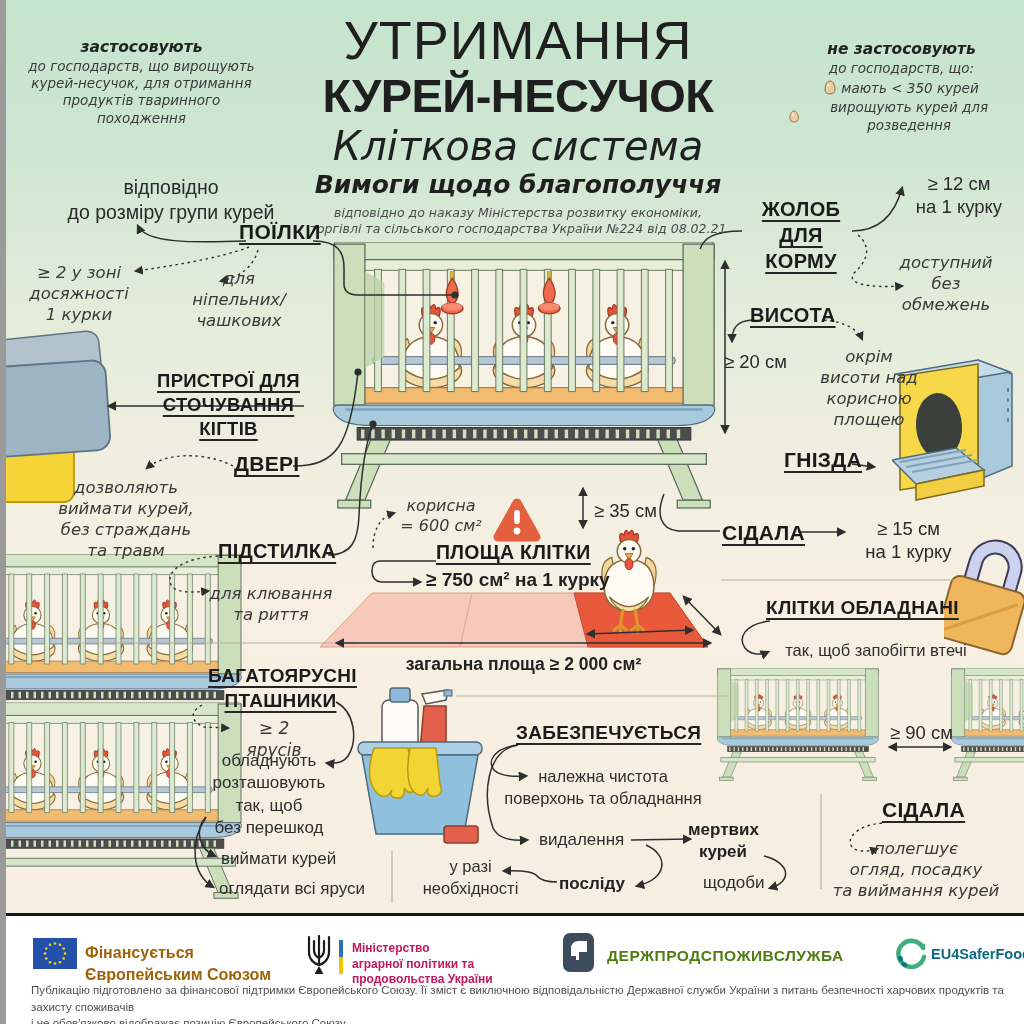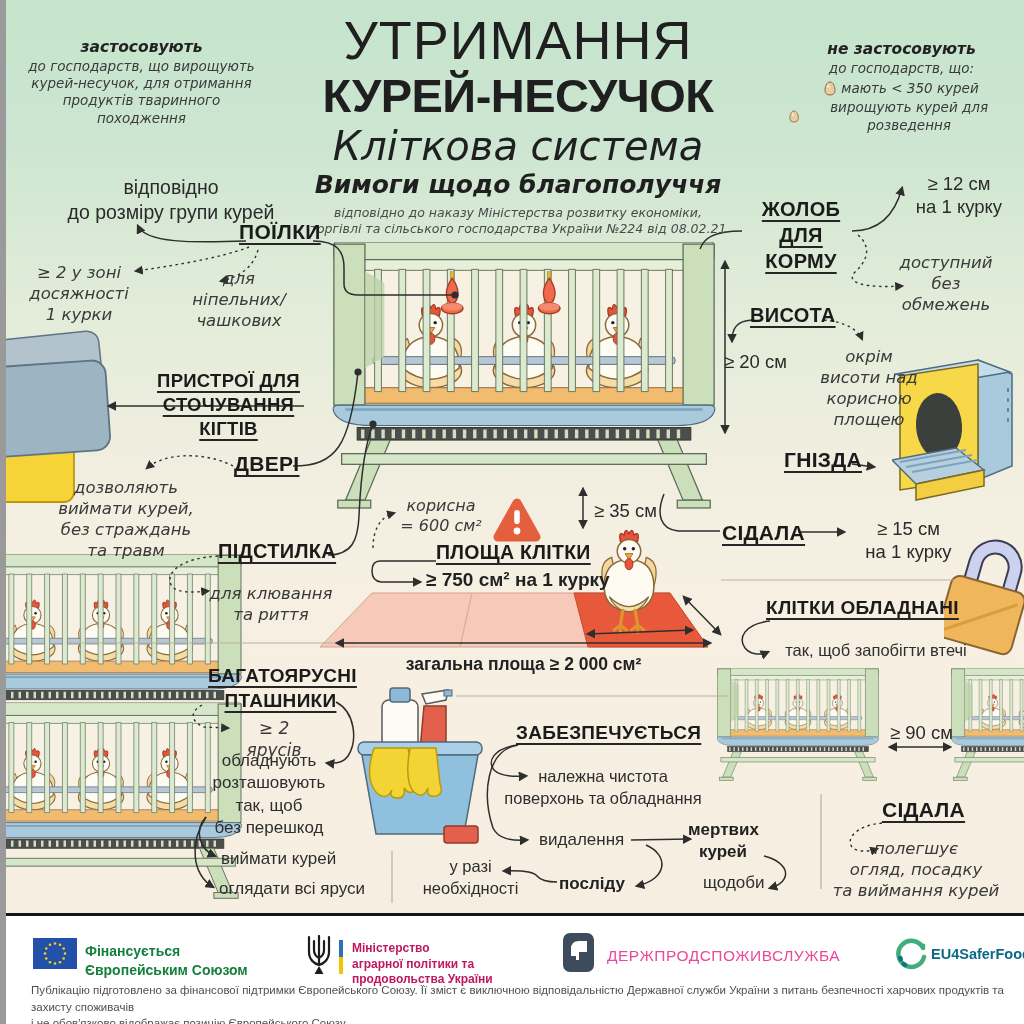--- a/index.html
+++ b/index.html
@@ -247,21 +247,21 @@
     <div style="font-size:47px;font-weight:800;letter-spacing:-0.5px;line-height:1.15">КУРЕЙ-НЕСУЧОК</div>
     <div style="font-size:40px;font-weight:300;font-style:italic;line-height:1.15;font-family:'DejaVu Sans',sans-serif">Кліткова система</div>
     <div style="font-size:25px;font-weight:700;font-style:italic;line-height:1.3;font-family:'DejaVu Sans',sans-serif">Вимоги щодо благополуччя</div>
     <div class="note pre" style="font-size:12.5px;color:#4a4a4a;margin-top:4px">відповідно до наказу Міністерства розвитку економіки,
 торгівлі та сільського господарства України №224 від 08.02.21</div>
   </div>
 
   <div class="abs txt" style="left:783px;top:40px;width:225px;text-align:center">
     <div class="note b" style="font-size:15.5px;color:#222">не застосовують</div>
     <div class="note" style="font-size:13.5px">до господарств, що:</div>
-    <div style="display:flex;justify-content:center;align-items:center;gap:5px;margin-top:3px">
+    <div style="display:flex;justify-content:center;align-items:flex-start;gap:5px;margin-top:3px">
       <svg width="12" height="15" viewBox="0 0 12 15">
           <path d="M6,1 C9.5,1 11,6 11,9.5 C11,12.5 8.8,14 6,14 C3.2,14 1,12.5 1,9.5 C1,6 2.5,1 6,1 Z" fill="#e9cda2" stroke="#8a6a3a" stroke-width="1"></path>
           <circle cx="4.4" cy="5.4" r="1.2" fill="#fff" opacity="0.8"></circle>
         </svg>
       <span class="note" style="font-size:13.5px">мають &lt; 350 курей</span>
     </div>
     <div style="display:flex;justify-content:center;align-items:center;gap:5px;margin-top:2px">
       <svg width="12" height="15" viewBox="0 0 12 15">
           <path d="M6,1 C9.5,1 11,6 11,9.5 C11,12.5 8.8,14 6,14 C3.2,14 1,12.5 1,9.5 C1,6 2.5,1 6,1 Z" fill="#e9cda2" stroke="#8a6a3a" stroke-width="1"></path>
           <circle cx="4.4" cy="5.4" r="1.2" fill="#fff" opacity="0.8"></circle>
@@ -364,42 +364,42 @@
           <circle cx="17" cy="24.2" r="1.3"></circle>
           <circle cx="13.3" cy="20.5" r="1.3"></circle>
         <circle cx="12" cy="15.5" r="1.3"></circle>
           <circle cx="13.3" cy="10.5" r="1.3"></circle>
           <circle cx="17" cy="6.8" r="1.3"></circle>
         <circle cx="22" cy="5.5" r="1.3"></circle>
           <circle cx="27" cy="6.8" r="1.3"></circle>
           <circle cx="30.7" cy="10.5" r="1.3"></circle>
       </g>
     </svg>
-    <div class="abs pre" style="left:79px;top:26px;font-size:14px;font-weight:700;color:#15803d;line-height:1.35">Фінансується
+    <div class="abs pre" style="left:79px;top:26px;font-size:16px;font-weight:700;color:#a16207;line-height:1.35">Фінансується
 Європейським Союзом</div>
 
     <svg class="abs" style="left:300px;top:19px" width="26" height="44" viewBox="0 0 26 44">
       <g fill="none" stroke="#1c1c1c" stroke-width="2.2" stroke-linecap="round">
         <path d="M3,2 v15 c0,8 6,12 10,13 c4,-1 10,-5 10,-13 V2"></path>
         <path d="M13,1 v28"></path>
         <path d="M8,6 v9 c0,5 3,7 5,8 c2,-1 5,-3 5,-8 V6"></path>
       </g>
       <path d="M13,31 l-4.5,8 h9 z" fill="#1c1c1c"></path>
     </svg>
     <div class="abs" style="left:333px;top:24px;width:4px;height:34px;background:linear-gradient(#2f6fba 0 50%,#f5c400 50% 100%)"></div>
     <div class="abs pre" style="left:346px;top:25px;font-size:12px;font-weight:700;color:#be185d;line-height:1.3">Міністерство
 аграрної політики та
 продовольства України</div>
 
     <svg class="abs" style="left:557px;top:17px" width="31" height="39" viewBox="0 0 31 39">
       <rect width="31" height="39" rx="7" fill="#3d4c5c"></rect>
       <path d="M8,27 V16 q0,-8 8,-8 h8 v11 h-8 v8 z" fill="#fff"></path>
       <rect x="8" y="23" width="5" height="4" fill="#3d4c5c"></rect>
     </svg>
-    <div class="abs" style="left:601px;top:31px;font-size:15.5px;font-weight:400;letter-spacing:.5px;color:#ec4899">ДЕРЖПРОДСПОЖИВСЛУЖБА</div>
+    <div class="abs" style="left:601px;top:31px;font-size:15.5px;font-weight:700;letter-spacing:.5px;color:#4d7c0f">ДЕРЖПРОДСПОЖИВСЛУЖБА</div>
 
     <svg class="abs" style="left:890px;top:22px" width="32" height="32" viewBox="0 0 32 32">
       <path d="M27,10 a13,13 0 1 0 1,9" fill="none" stroke="#3fae7c" stroke-width="4.5" stroke-linecap="round"></path>
       <path d="M9,27 a13,13 0 0 1 -5,-12" fill="none" stroke="#0d7386" stroke-width="4.5" stroke-linecap="round" stroke-dasharray="1.5 5.5"></path>
       <circle cx="27" cy="8" r="2.4" fill="#3fae7c"></circle>
     </svg>
     <div class="abs" style="left:925px;top:30px;font-size:14.5px;font-weight:700;color:#0a6a85">EU4SaferFood</div>
 
     <div class="abs pre" style="left:25px;top:66px;width:985px;font-size:11.5px;color:#4f4f4f;line-height:1.45">Публікацію підготовлено за фінансової підтримки Європейського Союзу. Її зміст є виключною відповідальністю Державної служби України з питань безпечності харчових продуктів та захисту споживачів
 і не обов'язково відображає позицію Європейського Союзу</div>

